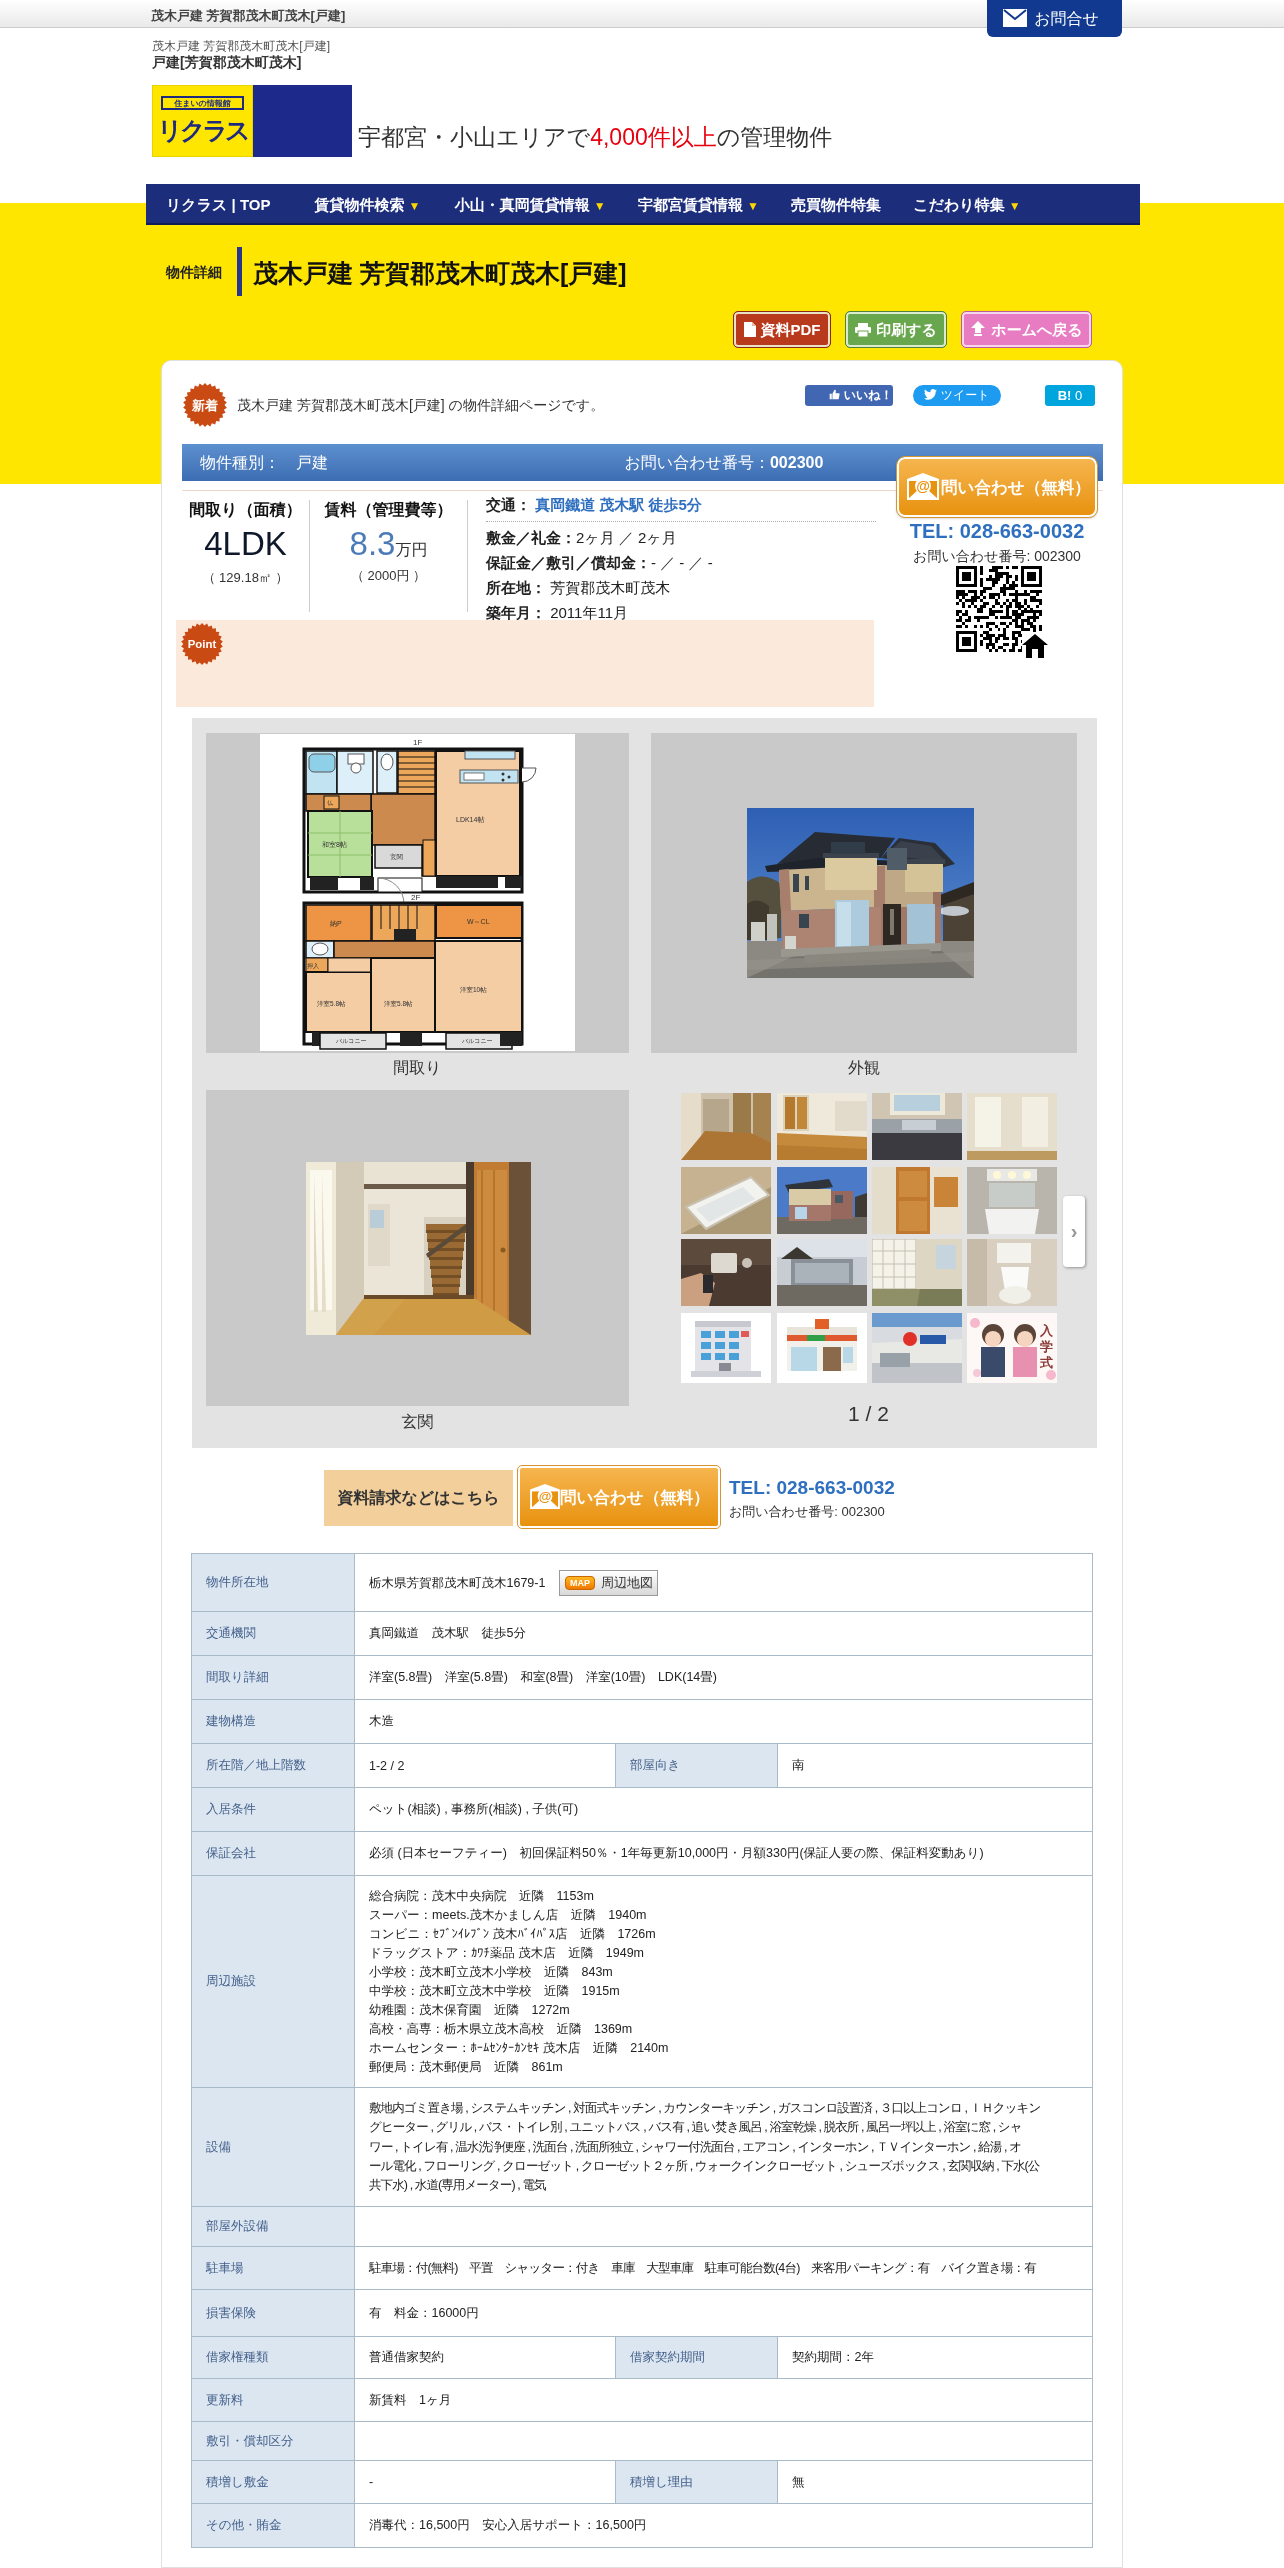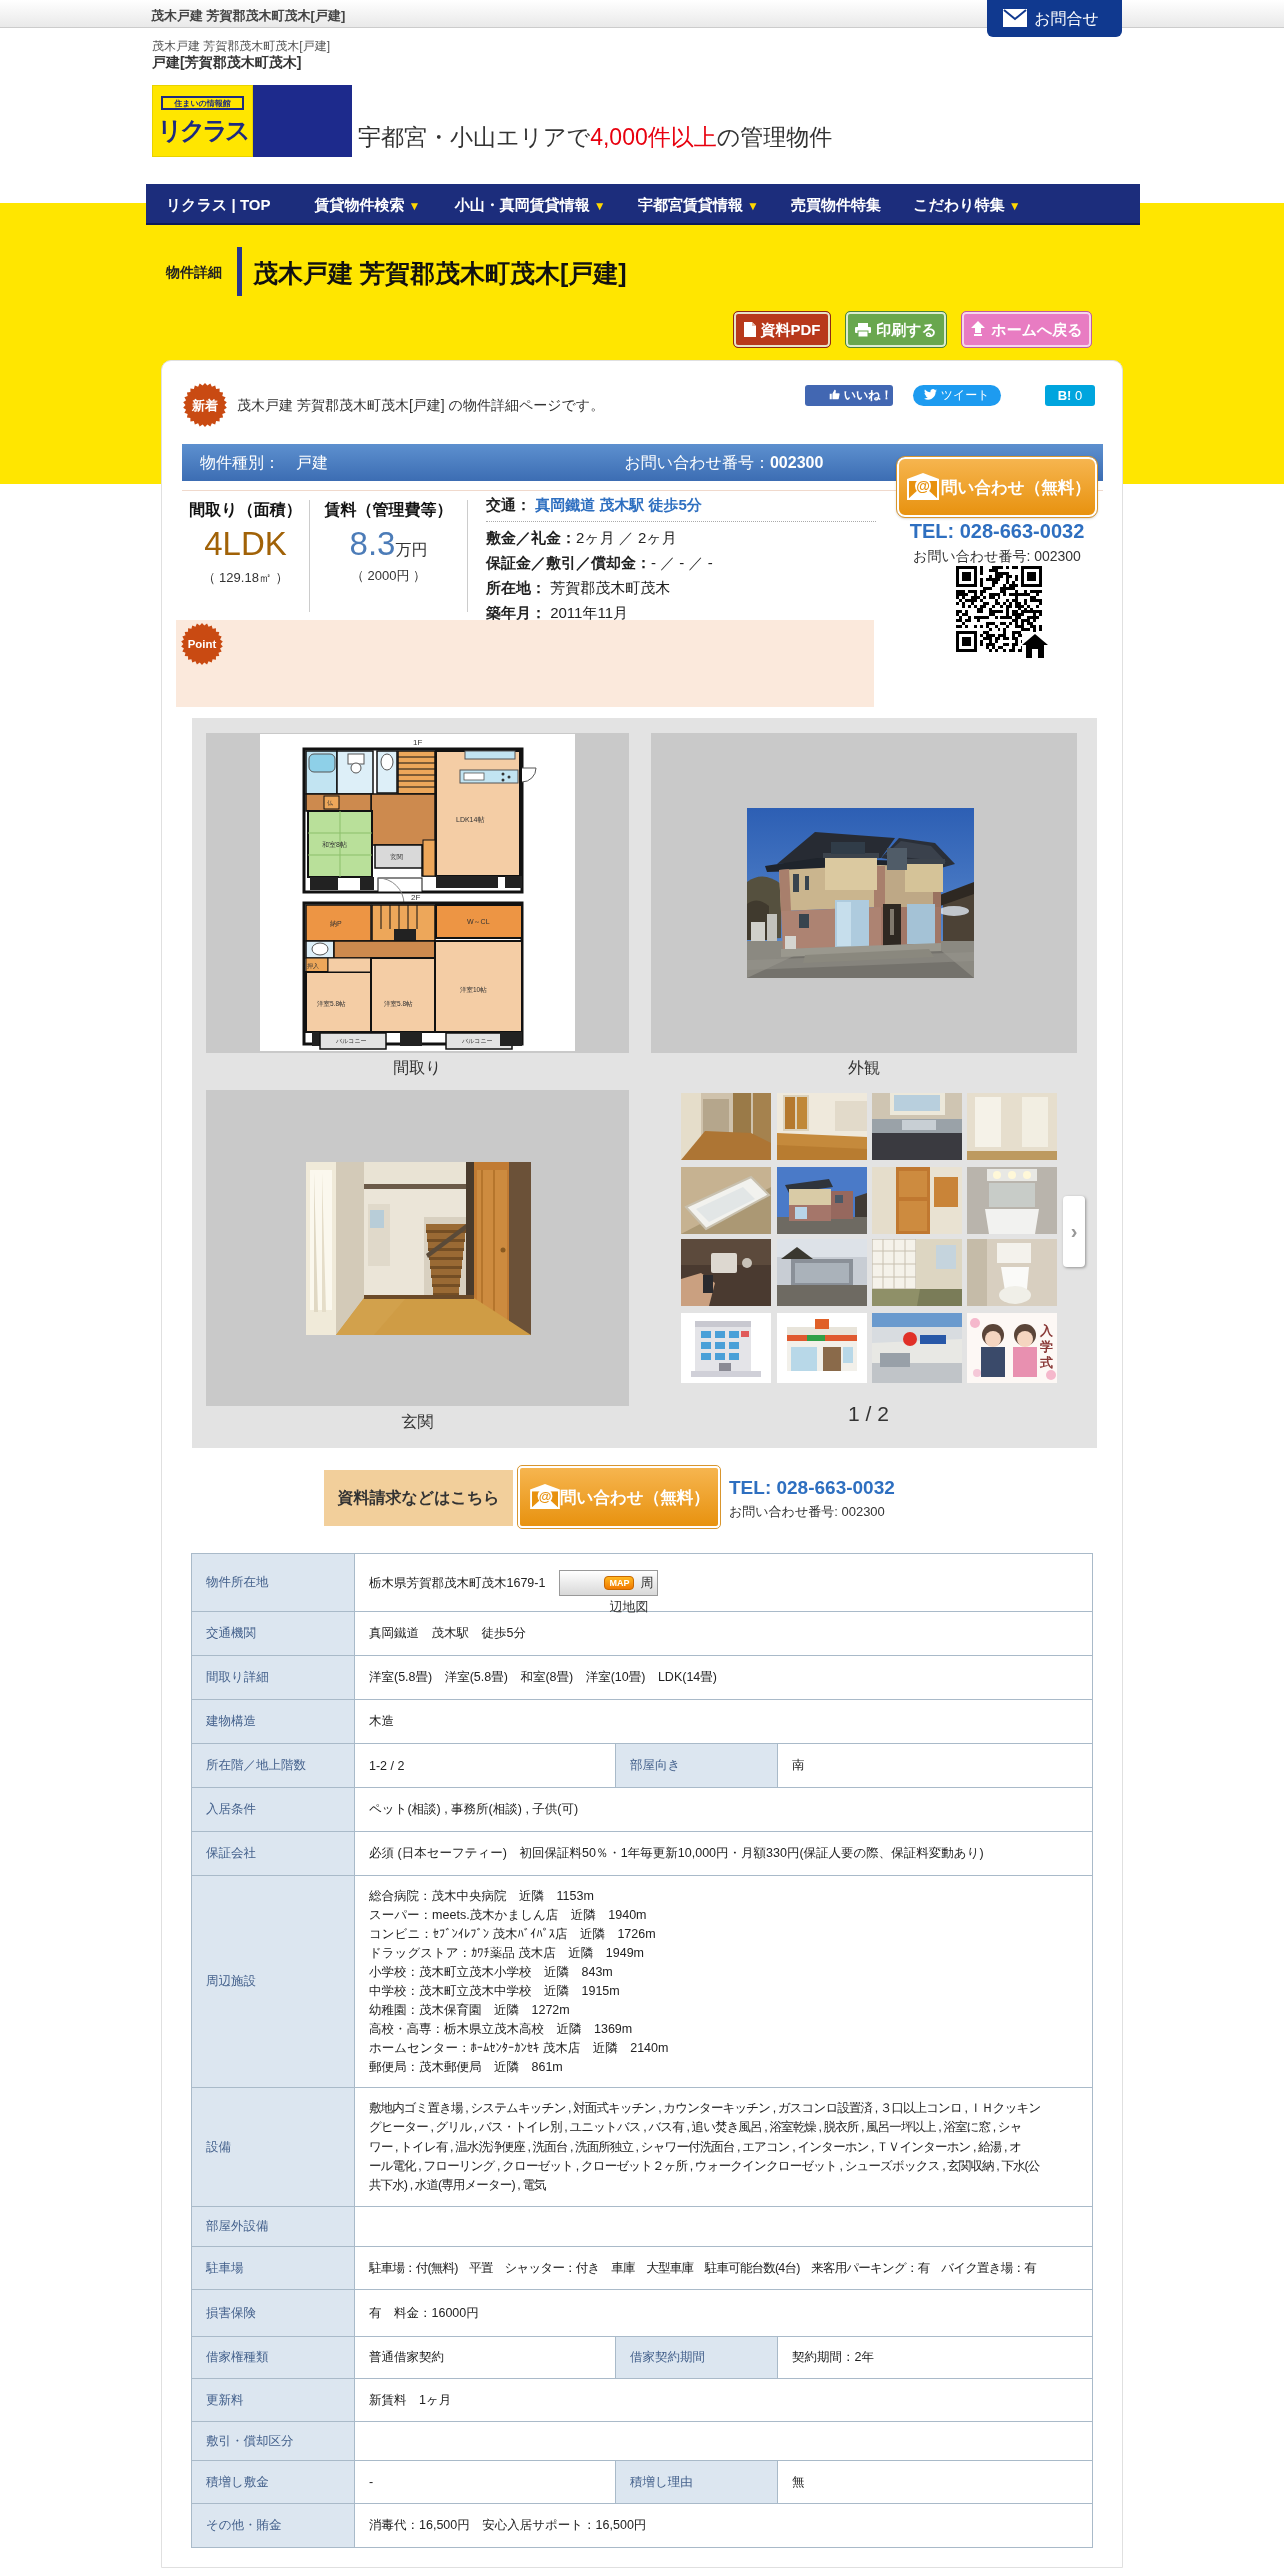--- a/index.html
+++ b/index.html
@@ -3,21 +3,21 @@
 <meta charset="utf-8">
 <title>茂木戸建 芳賀郡茂木町茂木[戸建]</title>
 <style>
 * { margin:0; padding:0; box-sizing:border-box; }
 html,body { background:#fff; }
 body { font-family:"Liberation Sans", sans-serif; }
 #page { position:relative; width:1284px; height:2568px; overflow:hidden; background:#fff; margin:0 auto; }
 .abs { position:absolute; }
 .th { background:#dce6f0; color:#44618c; font-size:12.5px; padding-left:14px; border:1px solid #a9bac9; vertical-align:middle; }
 .td { padding-left:14px; border:1px solid #a9bac9; vertical-align:middle; }
-.mapbtn { display:inline-block; margin-left:14px; width:99px; height:26px; background:linear-gradient(#ffffff,#d8d8d8); border:1px solid #999; font-size:13px; color:#333; text-align:center; line-height:24px; vertical-align:middle;padding-left:40px; }
+.mapbtn { display:inline-block; margin-left:14px; width:99px; height:26px; background:linear-gradient(#ffffff,#d8d8d8); border:1px solid #999; font-size:13px; color:#333; text-align:center; line-height:24px; vertical-align:middle; }
 .maptag { display:inline-block; background:linear-gradient(#ffb820,#f07800); border:1px solid #c86800; border-radius:4px; color:#fff; font-size:9px; font-weight:bold; padding:1px 4px; margin-right:6px; line-height:10px; vertical-align:1px; }
 
 </style>
 </head>
 <body>
 <div id="page">
 
 <div class="abs" style="left:0;top:0;width:1284px;height:28px;background:linear-gradient(#ffffff,#e9e9e9);border-bottom:1px solid #cccccc;"></div>
 
 <div class="abs" style="left:151px;top:7px;font-size:13px;font-weight:bold;color:#444;">茂木戸建 芳賀郡茂木町茂木[戸建]</div>
@@ -104,21 +104,21 @@
 
 <div class="abs" style="left:182px;top:444px;width:921px;height:37px;background:linear-gradient(#5d90cf,#3c6db3);color:#fff;font-size:16px;line-height:37px;">
   <span style="margin-left:18px;">物件種別：　戸建</span>
   <span style="margin-left:292px;">お問い合わせ番号：<b>002300</b></span>
 </div>
 
 <div class="abs" style="left:182px;top:490px;width:921px;height:1px;background:#f0d9cc;"></div>
 
 <div class="abs" style="left:182px;top:500px;width:127px;text-align:center;">
   <div style="font-size:16px;font-weight:bold;color:#111;">間取り（面積）</div>
-  <div style="font-size:33px;color:#a16207;margin-top:4px;">4LDK</div>
+  <div style="font-size:33px;color:#0f172a;margin-top:4px;">4LDK</div>
   <div style="font-size:13px;color:#333;margin-top:6px;">（ 129.18㎡ ）</div>
 </div>
 
 <div class="abs" style="left:309px;top:500px;width:1px;height:112px;background:#ccc;"></div>
 
 <div class="abs" style="left:310px;top:500px;width:157px;text-align:center;">
   <div style="font-size:16px;font-weight:bold;color:#111;">賃料（管理費等）</div>
   <div style="margin-top:4px;"><span style="font-size:33px;color:#4c7cb8;">8.3</span><span style="font-size:16px;color:#333;">万円</span></div>
   <div style="font-size:13px;color:#333;margin-top:4px;">（ 2000円 ）</div>
 </div>

